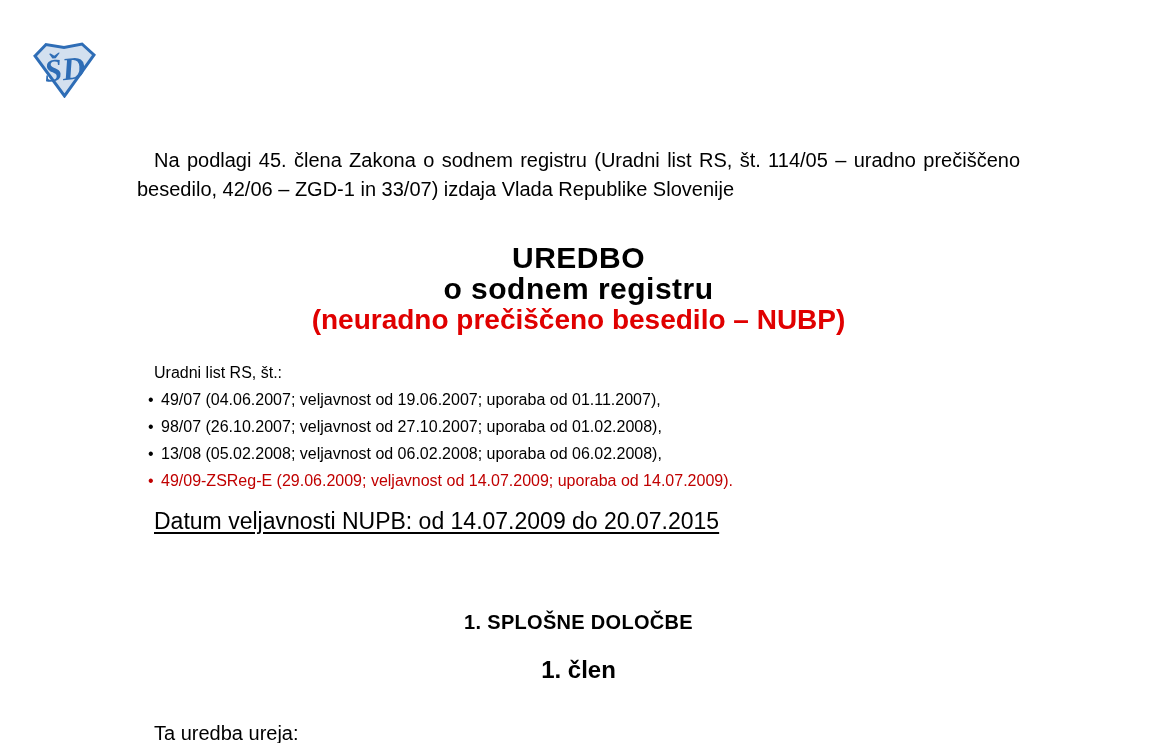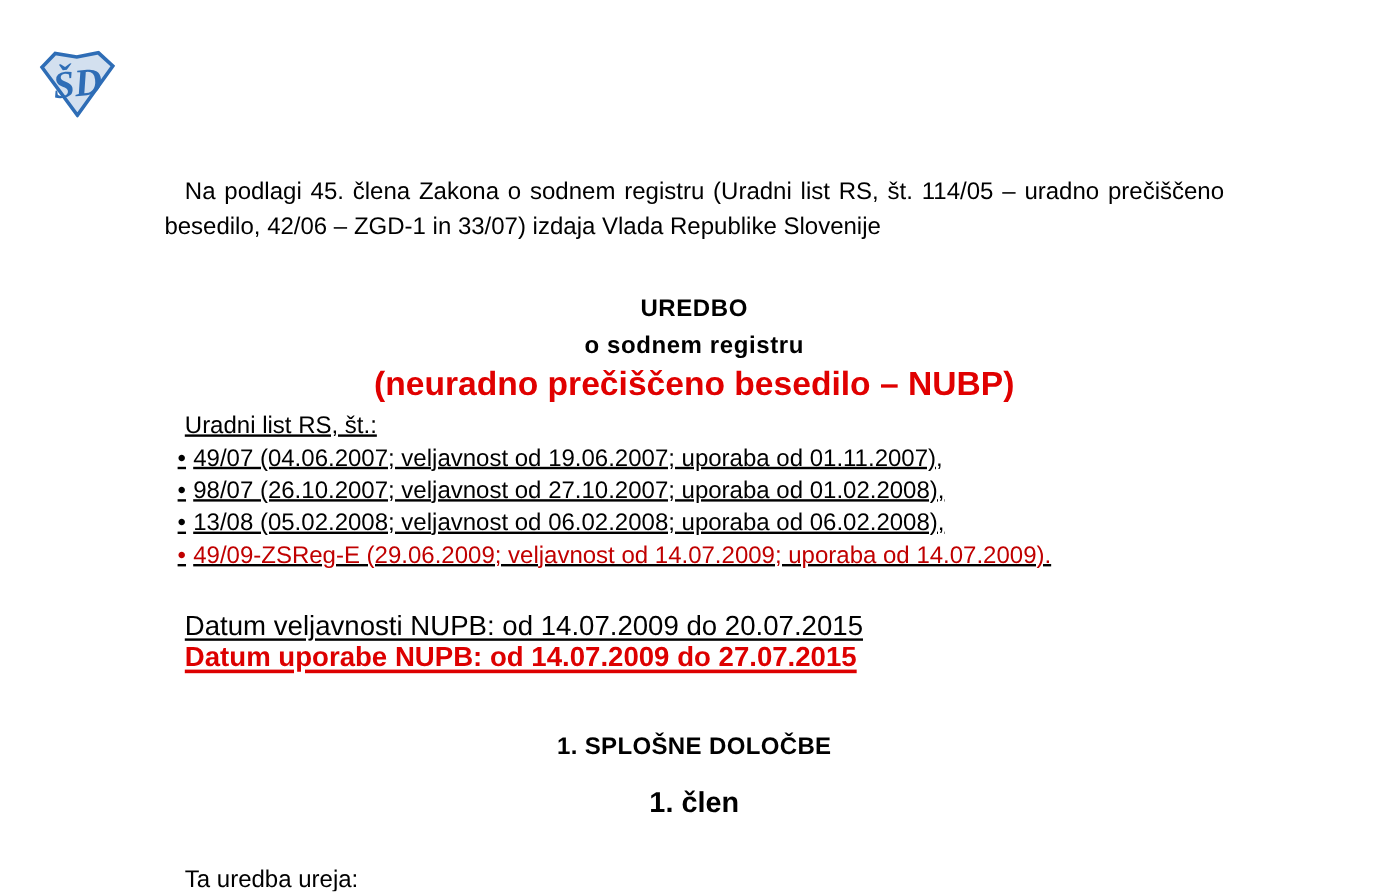--- a/index.html
+++ b/index.html
@@ -29,27 +29,26 @@
     font-size: 20px;
     line-height: 29px;
     text-align: justify;
     text-indent: 17px;
   }
   .title-block {
     top: 242px;
     text-align: center;
     line-height: 31px;
   }
-  .title-main { font-size: 20px; font-weight: bold; letter-spacing: 0.5px; }
+  .title-main { font-size: 30px; font-weight: bold; letter-spacing: 0.5px; }
   .title-sub  { font-size: 28px; font-weight: bold; color: #e00000; }
   .gazette {
-    top: 342px;
-    font-size: 20px;
+    top: 359px;
+    font-size: 16px;
     line-height: 27px;
-    text-decoration: underline;
   }
   .gazette-heading { padding-left: 17px; }
   .gazette-item { display: flex; padding-left: 11px; }
   .bullet {
     flex: 0 0 13px;
     width: 13px;
     text-align: left;
   }
   .gazette-item.red, .gazette-item.red .bullet { color: #c00000; }
   .validity {
@@ -128,23 +127,20 @@
     <div class="gazette-item red">
       <span class="bullet">•</span>
       <span>49/09-ZSReg-E (29.06.2009; veljavnost od 14.07.2009; uporaba od 14.07.2009).</span>
     </div>
   </div>
 
   <div class="content-block validity">
     <div class="validity-line1">
       <span>Datum veljavnosti NUPB: od 14.07.2009 do 20.07.2015</span>
     </div>
-    <div class="validity-line2">
-      <span>Datum uporabe NUPB: od 14.07.2009 do 27.07.2015</span>
-    </div>
   </div>
 
   <div class="content-block section-heading">1. SPLOŠNE DOLOČBE</div>
 
   <div class="content-block article-block">
     <div>1. člen</div>
   </div>
 
   <div class="content-block opening-line">Ta uredba ureja:</div>
 

